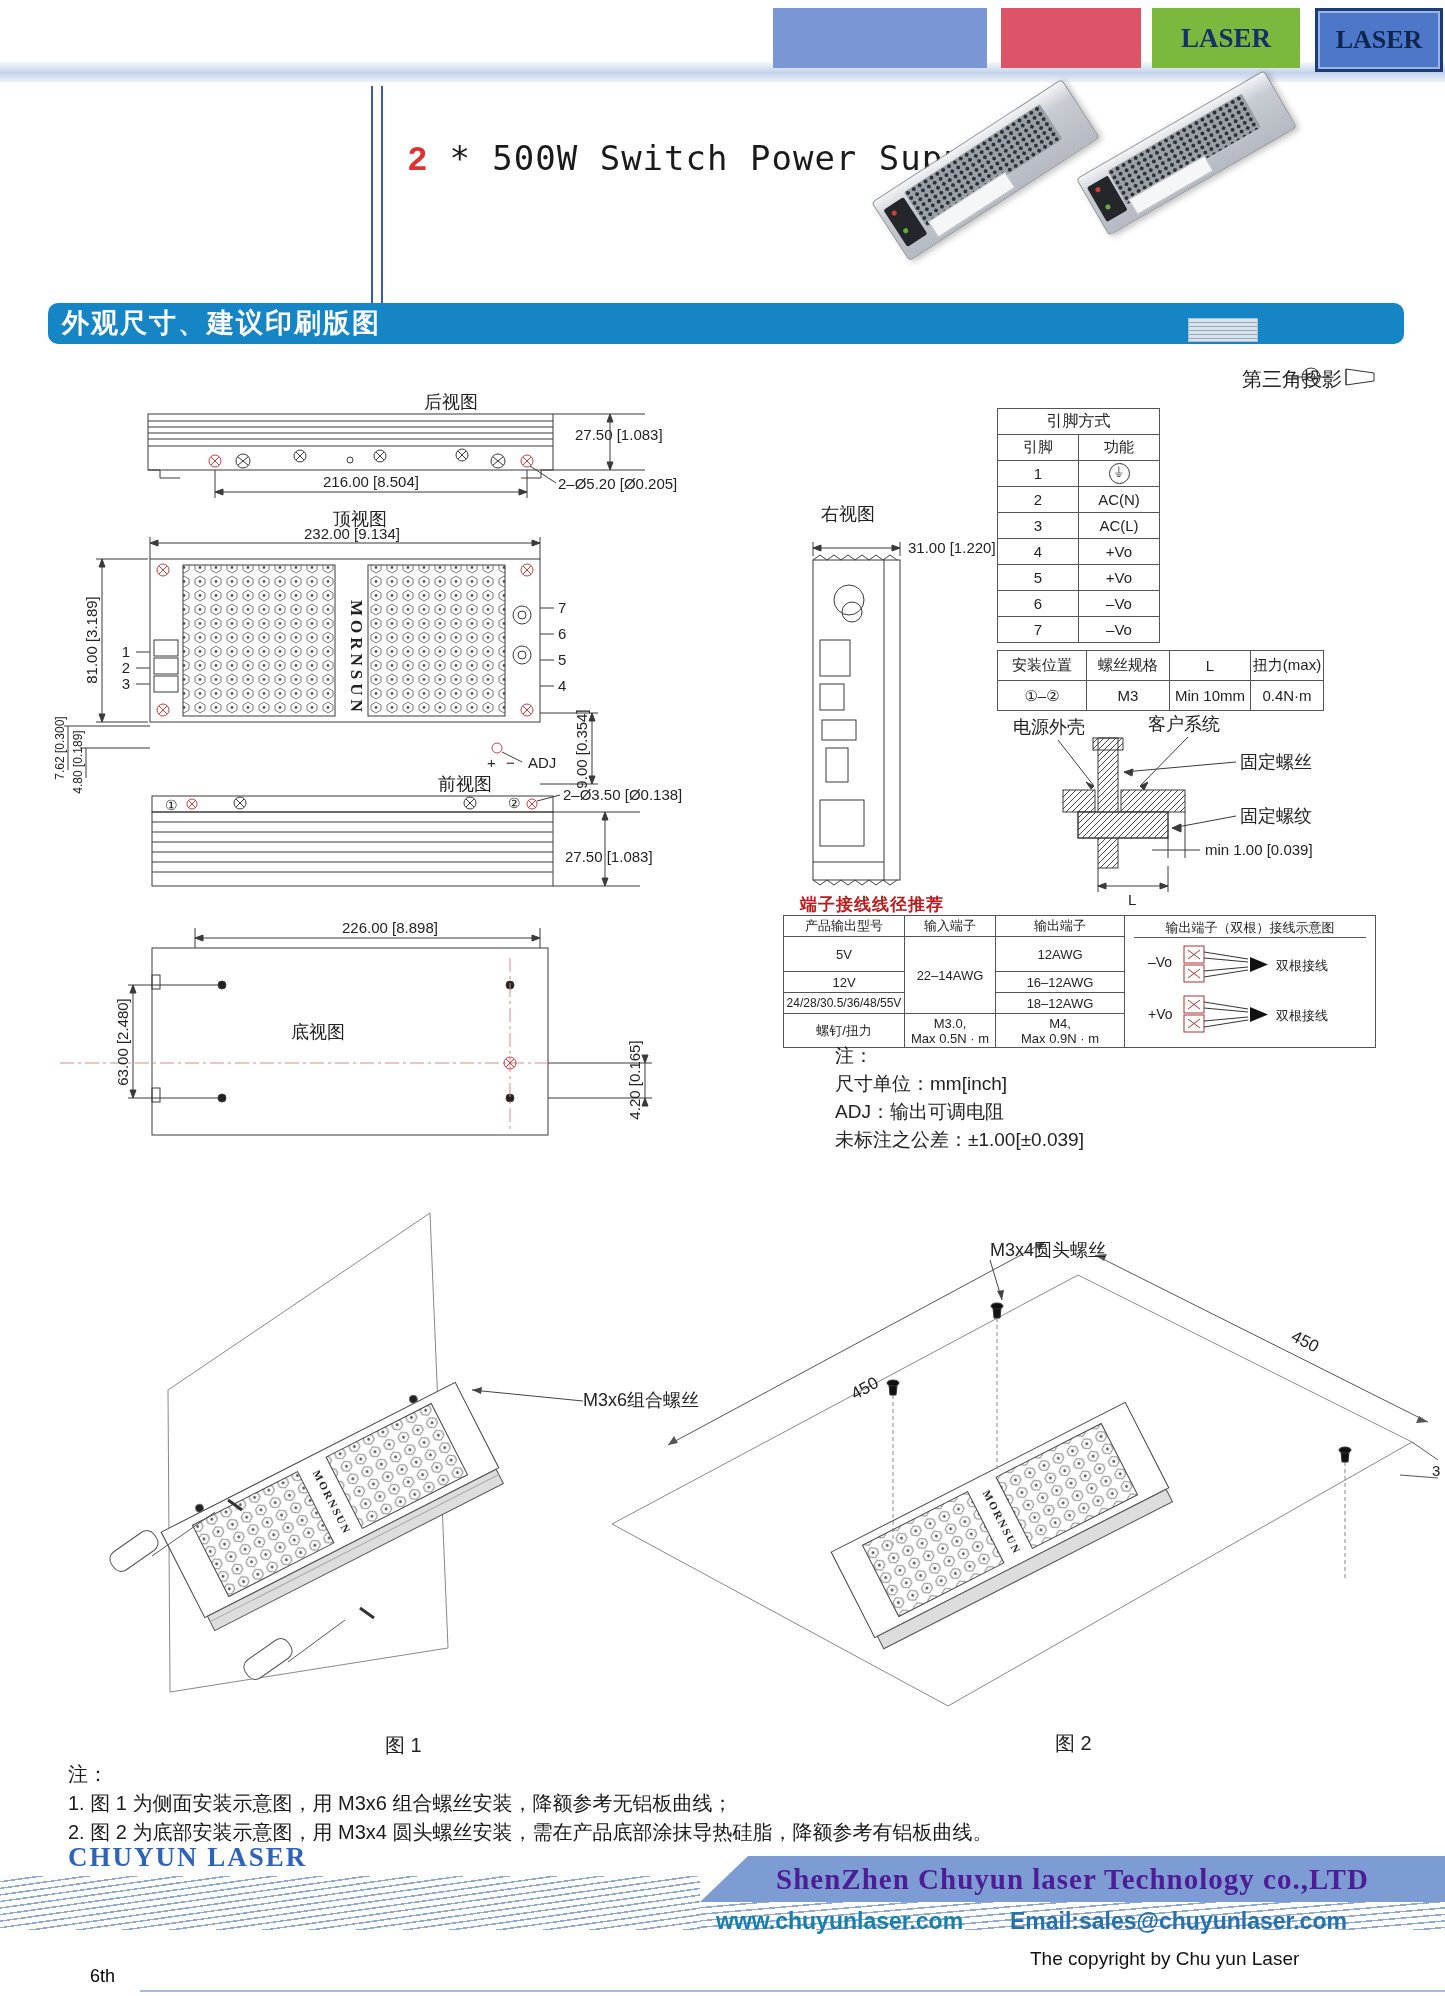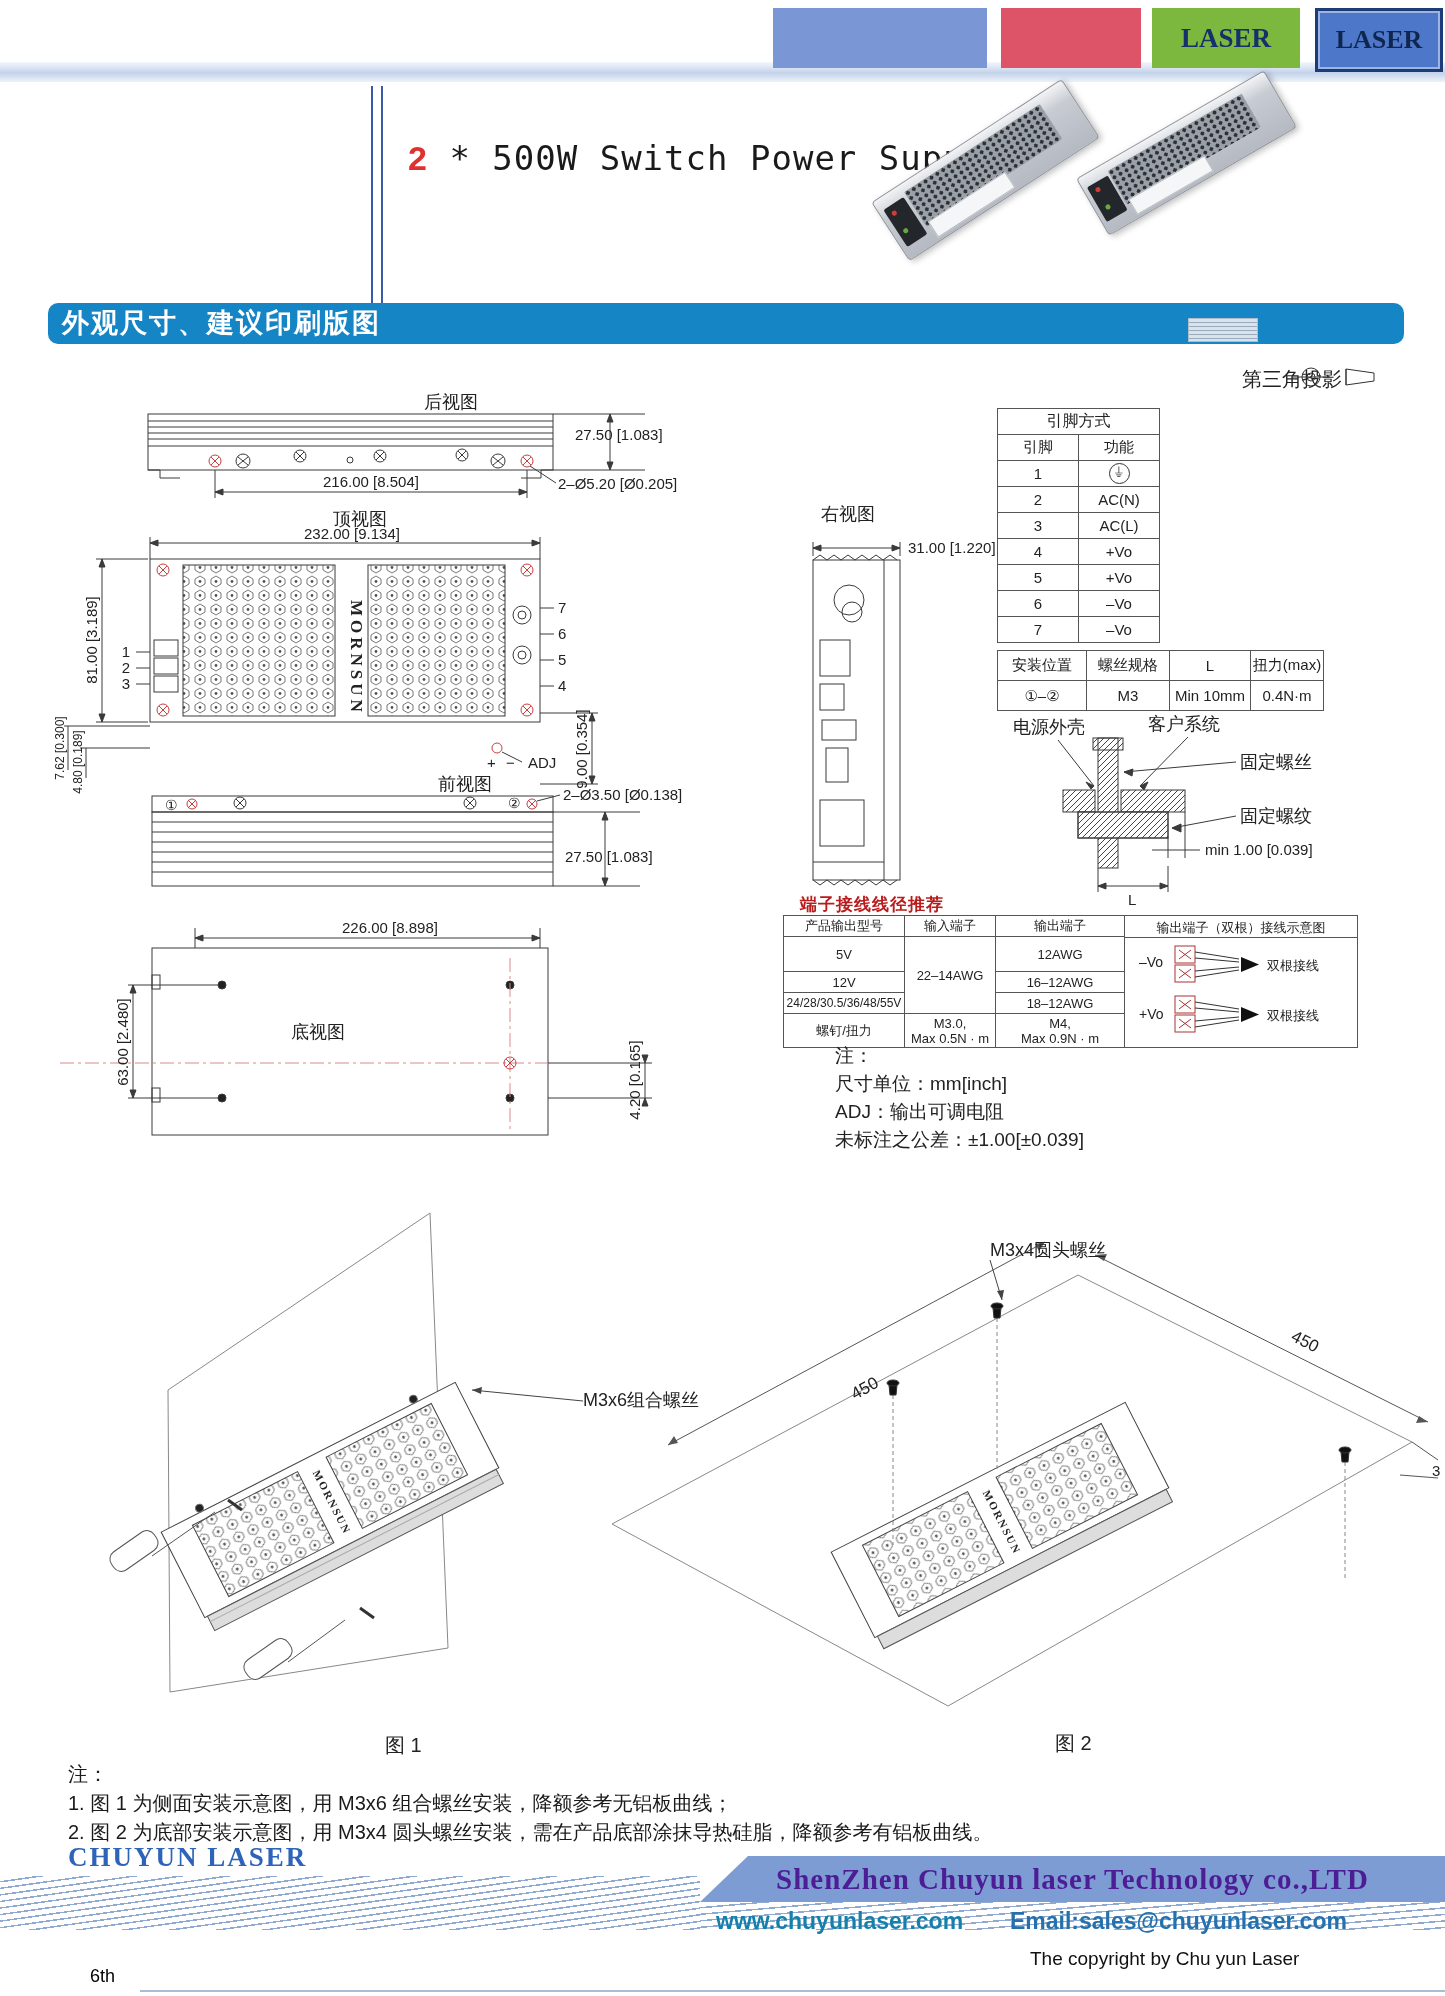--- a/index.html
+++ b/index.html
@@ -420,21 +420,21 @@
   </tbody>
     </table>
 
   <div id="term-title" class="abs">端子接线线径推荐</div>
   <table id="term-table" class="abs dt">
     <tbody>
         <tr>
       <td style="width:120px;">产品输出型号</td>
       <td style="width:90px;">输入端子</td>
       <td style="width:128px;">输出端子</td>
-      <td rowspan="5" style="width:232px;vertical-align:top;padding:2px 0;">
+      <td rowspan="5" style="width:232px;vertical-align:top;padding:2px 9px;">
         <div style="font-size:13px;text-align:center;border-bottom:1px solid #555;height:19px;line-height:19px;">输出端子（双根）接线示意图</div>
         <svg width="228" height="104" viewBox="0 0 228 104">
           <g font-family="Liberation Sans, sans-serif">
             <text x="12" y="29" font-size="14" fill="#222">–Vo</text>
             <g stroke="#a33" fill="#fff">
               <rect x="48" y="8" width="20" height="17"></rect>
                   <rect x="48" y="27" width="20" height="17"></rect>
               <path d="M52 12 l12 9 M64 12 l-12 9 M52 31 l12 9 M64 31 l-12 9"></path>
             </g>
             <g stroke="#333" fill="none">

